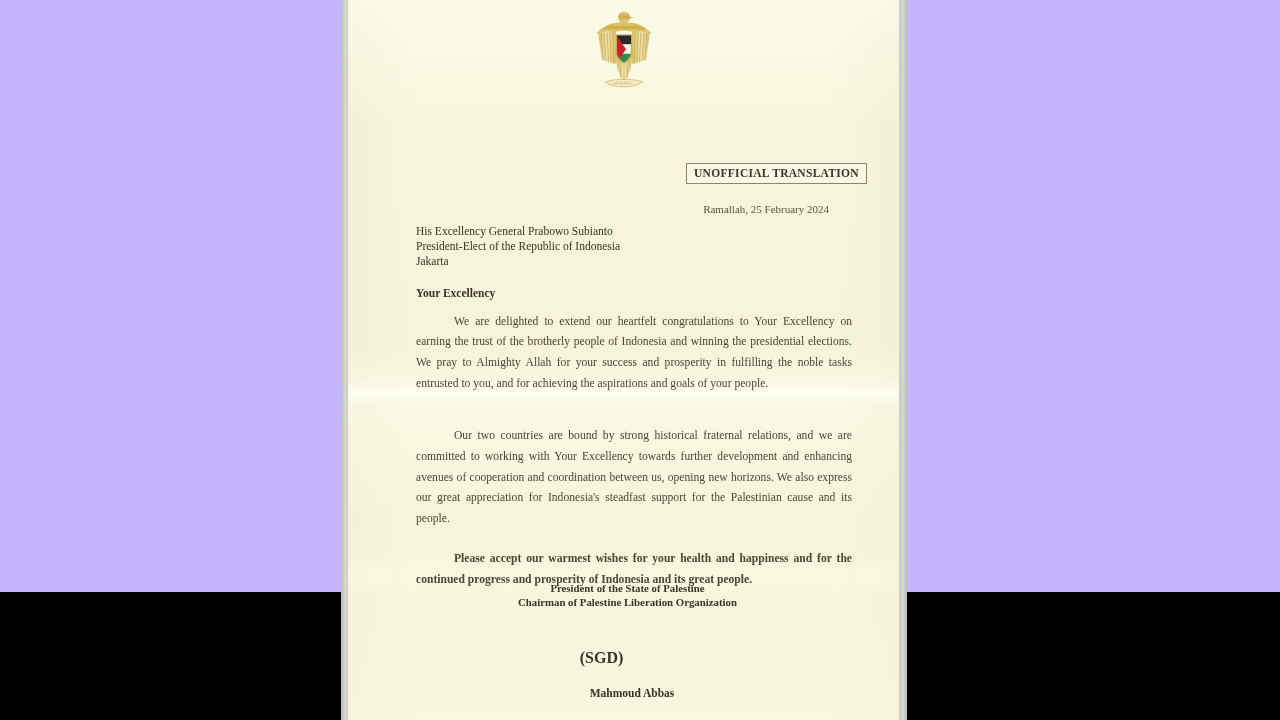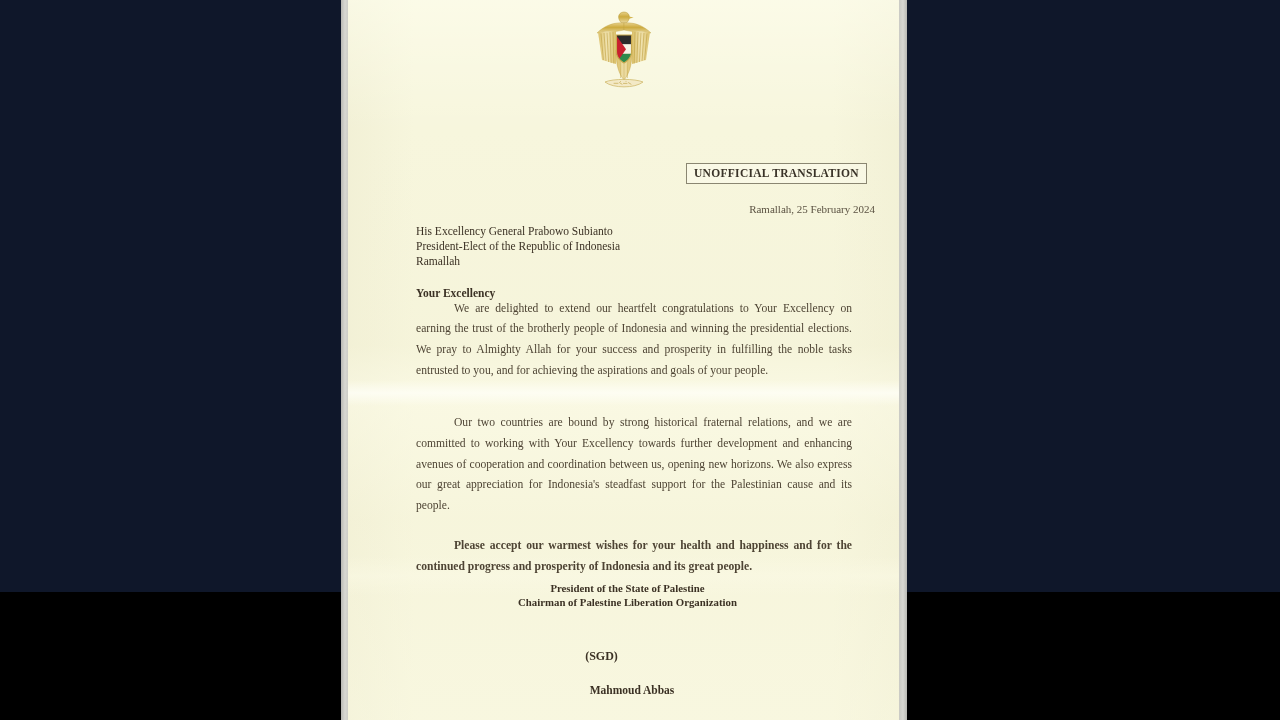--- a/index.html
+++ b/index.html
@@ -12,21 +12,21 @@
     overflow: hidden;
   }
   body {
     font-family: "Liberation Serif", "DejaVu Serif", serif;
   }
 
   #viewport {
     position: relative;
     width: 1280px;
     height: 592px;
-    background: #0f172a;
+    background: #c4b5fd;
   }
 
   
   .edge-strip {
     position: absolute;
     top: 0;
     height: 720px;
     width: 8px;
     background: linear-gradient(to right, #b9b9b4, #d8d8d2, #c9c9c3);
   }
@@ -110,21 +110,21 @@
     font-family: "Liberation Serif", "DejaVu Serif", serif;
   }
 
   
   #date-line {
     position: absolute;
     top: 203px;
     left: 0;
     width: 100%;
     text-align: right;
-    padding-right: 24px;
+    padding-right: 70px;
     box-sizing: border-box;
     font-size: 11px;
     color: #5b5242;
   }
 
   
   #letter-body {
     position: absolute;
     top: 224px;
     left: 68px;
@@ -140,20 +140,21 @@
   .addressee div { white-space: nowrap; }
 
   .salutation {
     margin-top: 18px;
     font-size: 11.5px;
     font-weight: bold;
     color: #3b3124;
   }
 
   .para {
+    margin-top: 13px;
     font-size: 11.6px;
     line-height: 1.78;
     color: #4e4434;
     text-align: justify;
     text-indent: 38px;
     -webkit-hyphens: none;
     hyphens: none;
   }
   .para.p2 { margin-top: 32px; }
   .para.p3 { margin-top: 20px; font-weight: bold; }
@@ -168,21 +169,21 @@
   .sig-title {
     font-size: 10.8px;
     font-weight: bold;
     color: #3b3124;
     line-height: 1.33;
     text-align: center;
     padding-left: 8px;
   }
   .sig-sgd {
     margin-top: 39px;
-    font-size: 12px;
+    font-size: 16px;
     font-weight: bold;
     color: #3b3124;
     text-align: center;
     padding-right: 44px;
   }
   .sig-name {
     margin-top: 20px;
     font-size: 11.5px;
     font-weight: bold;
     color: #3b3124;
@@ -285,21 +286,21 @@
         <div class="label">UNOFFICIAL TRANSLATION</div>
       </div>
 
       <div id="date-line">Ramallah, 25 February 2024</div>
 
       <div id="letter-body">
 
         <div class="addressee">
           <div>His Excellency General Prabowo Subianto</div>
           <div>President-Elect of the Republic of Indonesia</div>
-          <div>Ramallah</div>
+          <div>Jakarta</div>
         </div>
 
         <div class="salutation">Your Excellency</div>
 
         <div class="para p1">We are delighted to extend our heartfelt congratulations to Your Excellency on earning the trust of the brotherly people of Indonesia and winning the presidential elections. We pray to Almighty Allah for your success and prosperity in fulfilling the noble tasks entrusted to you, and for achieving the aspirations and goals of your people.</div>
         <div class="para p2">Our two countries are bound by strong historical fraternal relations, and we are committed to working with Your Excellency towards further development and enhancing avenues of cooperation and coordination between us, opening new horizons. We also express our great appreciation for Indonesia's steadfast support for the Palestinian cause and its people.</div>
         <div class="para p3">Please accept our warmest wishes for your health and happiness and for the continued progress and prosperity of Indonesia and its great people.</div>
       </div>
 
       <div id="signature-block">

